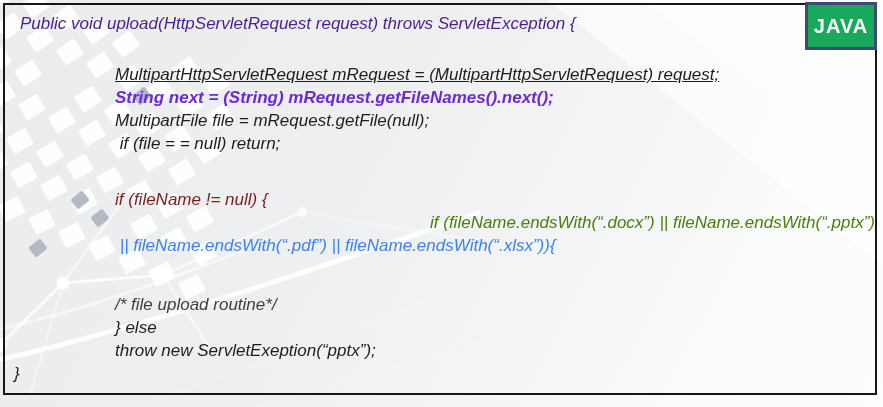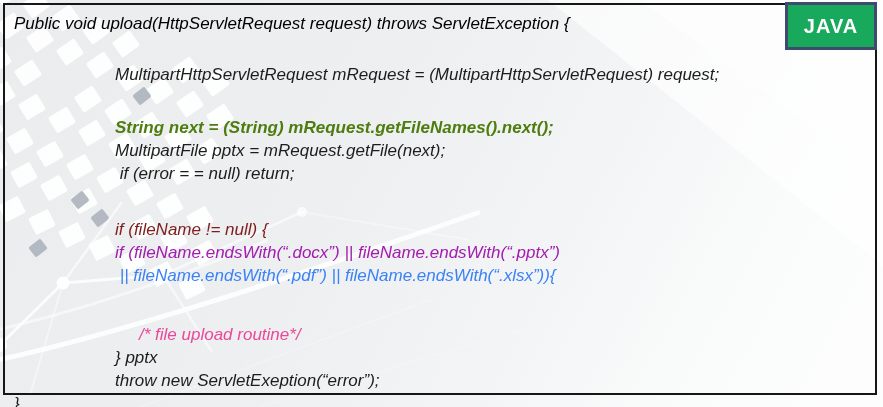--- a/index.html
+++ b/index.html
@@ -20,21 +20,21 @@
   }
   .line{
     white-space:pre;
     font-family:"Liberation Sans",sans-serif;
     font-style:italic;font-size:17px;line-height:23px;color:#1d1d1d;
   }
   .line.bold{font-weight:bold;}
   .block{margin-left:101px;}
   .sp28{height:28px;} .sp33{height:33px;} .sp36{height:36px;}
   .badge{
-    position:absolute;top:2px;right:6px;width:92px;height:48px;
+    position:absolute;top:2px;right:6px;width:72px;height:48px;
     box-sizing:border-box;border:3px solid #3e4b6e;background:#18a95c;
     display:flex;align-items:center;justify-content:center;
     color:#ffffff;font-weight:bold;font-size:20px;letter-spacing:1px;
     font-family:"Liberation Sans",sans-serif;
   }
 </style>
 </head>
 <body>
 
 <div class="stage">
@@ -118,34 +118,34 @@
       <circle cx="163" cy="275" r="6.5" fill="#ffffff" stroke="none" opacity="0.95"></circle>
       <circle cx="302" cy="212" r="5" fill="#ffffff" stroke="none" opacity="0.7"></circle>
       <line x1="140" y1="407" x2="430" y2="300" stroke-width="1.5" opacity="0.25"></line>
       <line x1="260" y1="407" x2="520" y2="330" stroke-width="1.5" opacity="0.2"></line>
     </g>
   </svg>
 
   <div class="frame" style="border-color: rgb(22, 22, 22);"></div>
 
   <div class="code">
-    <div class="line" style="color: #000000;">Public void upload(HttpServletRequest request) throws ServletException {</div>
+    <div class="line" style="color: #4c1d95; margin-left: 6px;">Public void upload(HttpServletRequest request) throws ServletException {</div>
     <div class="sp28"></div>
     <div class="block">
-      <div class="line" style="color: rgb(29, 29, 29);">MultipartHttpServletRequest mRequest = (MultipartHttpServletRequest) request;</div>
-      <div class="line bold" style="color: #4d7c0f; margin-top: 30px;">String next = (String) mRequest.getFileNames().next();</div>
-      <div class="line" style="color: rgb(29, 29, 29);">MultipartFile pptx = mRequest.getFile(next);</div>
-      <div class="line" style="color: rgb(29, 29, 29);"> if (error = = null) return;</div>
+      <div class="line" style="color: rgb(29, 29, 29); text-decoration: underline;">MultipartHttpServletRequest mRequest = (MultipartHttpServletRequest) request;</div>
+      <div class="line bold" style="color: #6d28d9;">String next = (String) mRequest.getFileNames().next();</div>
+      <div class="line" style="color: rgb(29, 29, 29);">MultipartFile file = mRequest.getFile(null);</div>
+      <div class="line" style="color: rgb(29, 29, 29);"> if (file = = null) return;</div>
       <div class="sp33"></div>
       <div class="line" style="color: #7f1d1d;">if (fileName != null) {</div>
-      <div class="line" style="color: #a21caf;">if (fileName.endsWith(“.docx”) || fileName.endsWith(“.pptx”)</div>
+      <div class="line" style="color: #4d7c0f; text-align: right;">if (fileName.endsWith(“.docx”) || fileName.endsWith(“.pptx”)</div>
       <div class="line" style="color: #3b82f6;"> || fileName.endsWith(“.pdf”) || fileName.endsWith(“.xlsx”)){</div>
       <div class="sp36"></div>
-      <div class="line" style="color: #ec4899; margin-left: 24px;">/* file upload routine*/</div>
-      <div class="line" style="color: rgb(29, 29, 29);">} pptx</div>
-      <div class="line" style="color: rgb(29, 29, 29);">throw new ServletExeption(“error”);</div>
+      <div class="line" style="color: #404040;">/* file upload routine*/</div>
+      <div class="line" style="color: rgb(29, 29, 29);">} else</div>
+      <div class="line" style="color: rgb(29, 29, 29);">throw new ServletExeption(“pptx”);</div>
     </div>
     <div class="line" style="color: rgb(29, 29, 29);">}</div>
   </div>
 
   <div class="badge" style="background: rgb(24, 169, 92); border-color: rgb(62, 75, 110);">JAVA</div>
 
 </div>
 
 </body></html>

